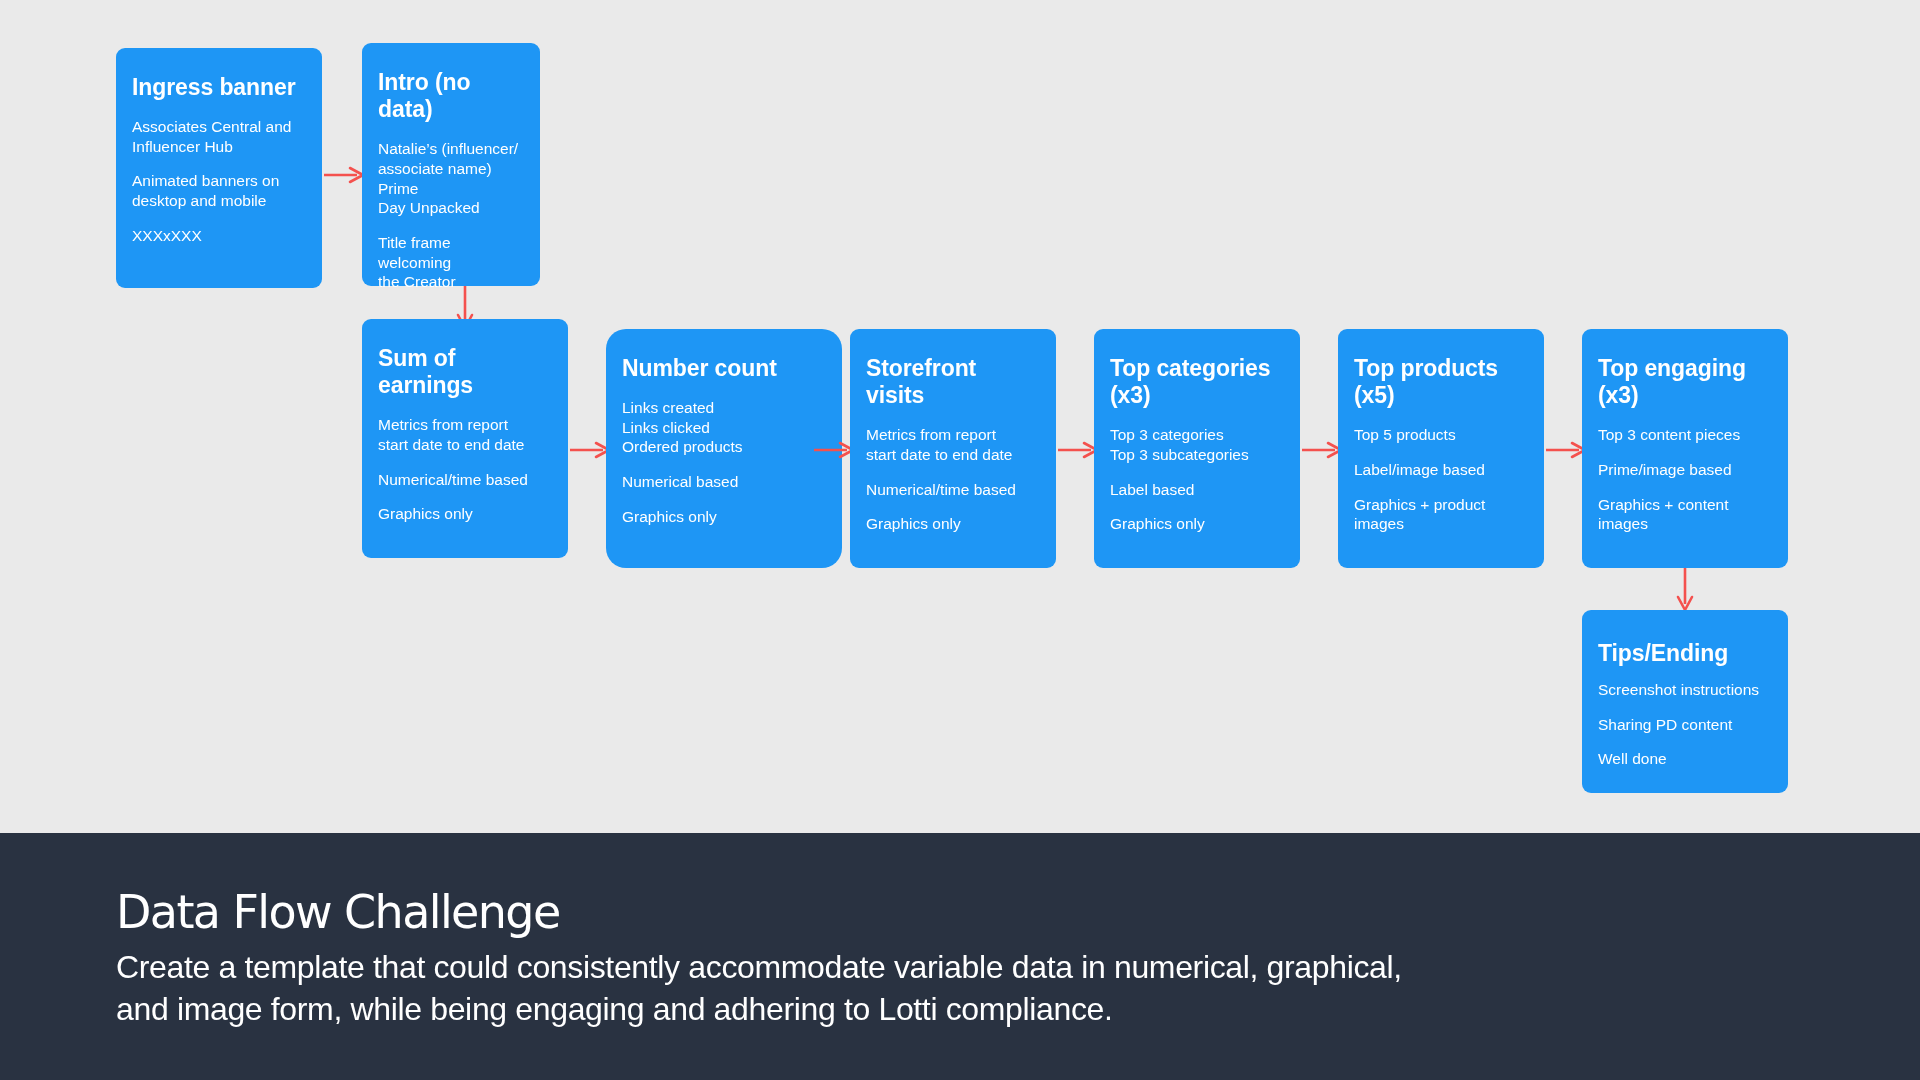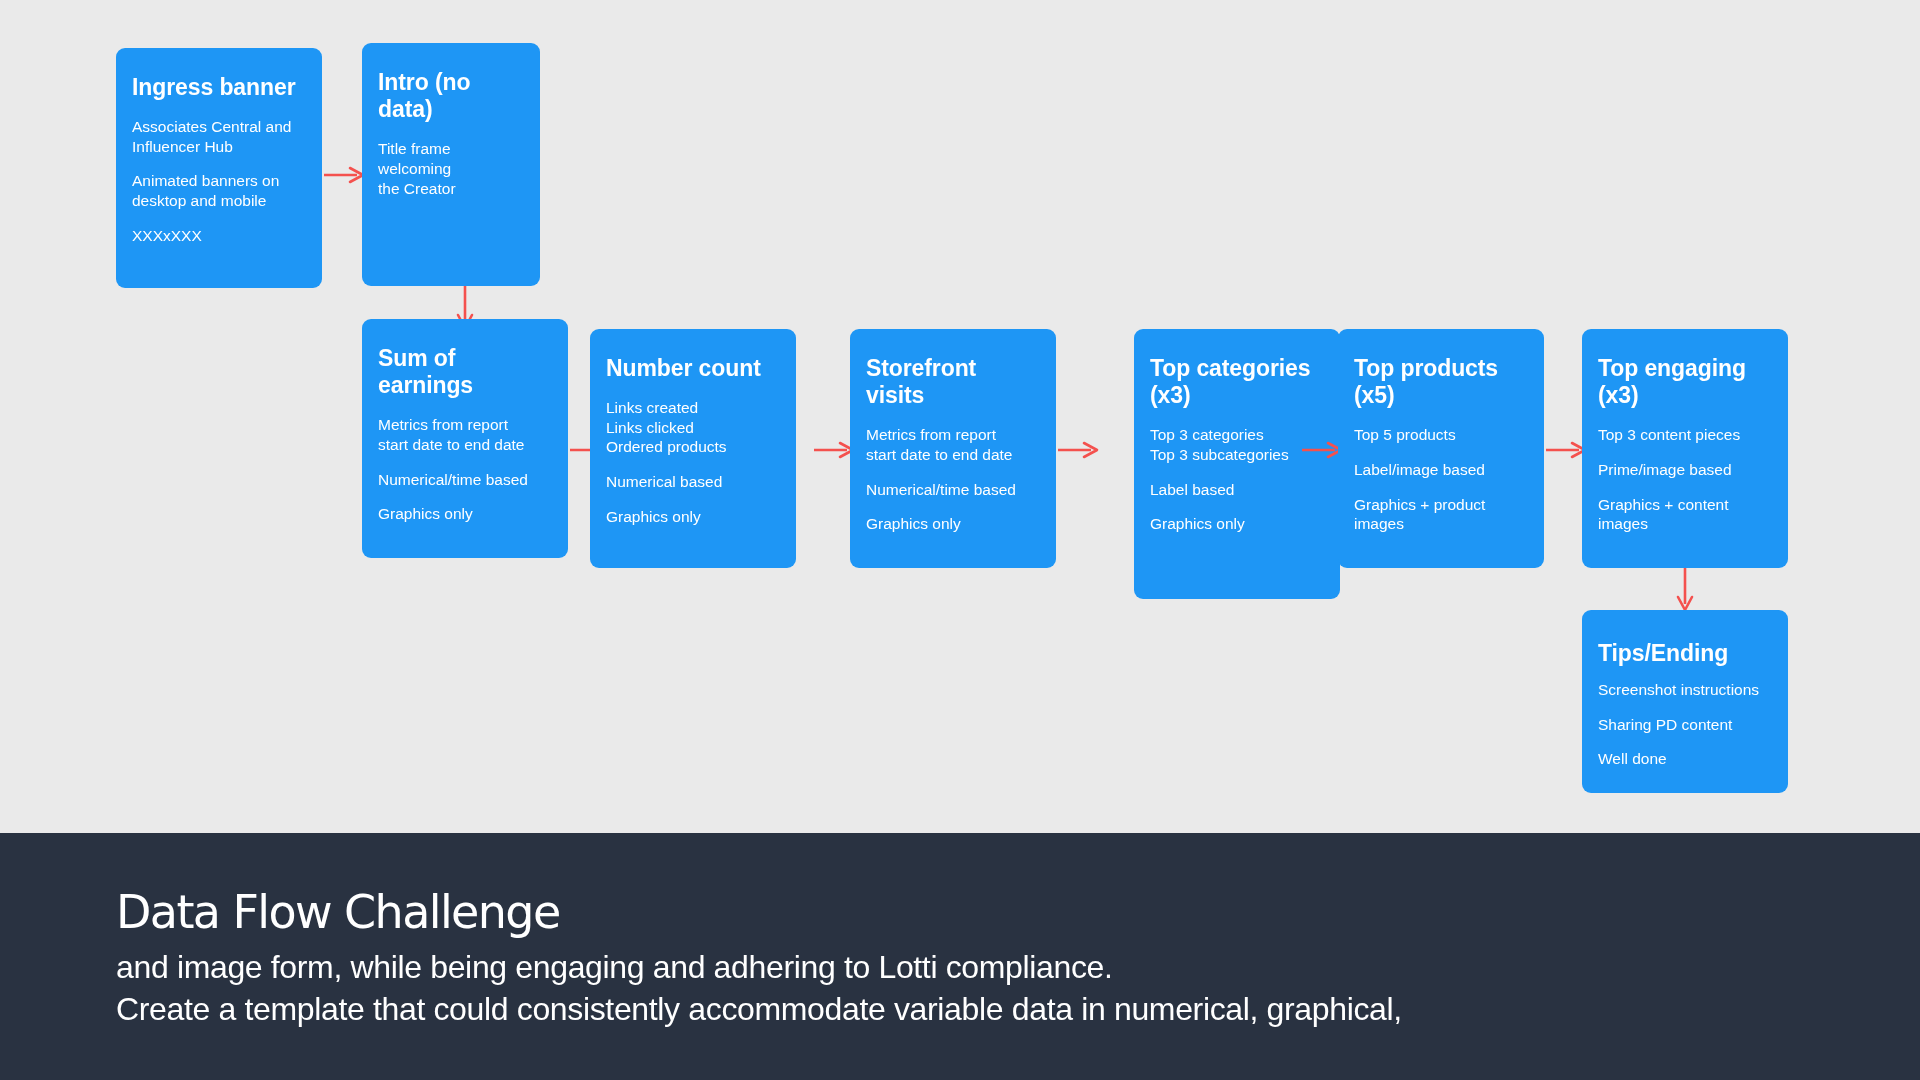--- a/index.html
+++ b/index.html
@@ -119,20 +119,25 @@
     <svg width="42" height="20" viewBox="0 0 42 20">
       <line x1="0" y1="10" x2="33" y2="10" stroke="#F4514E" stroke-width="2.6"></line>
       <polyline points="26,3 39,10 26,17" fill="none" stroke="#F4514E" stroke-width="2.6" stroke-linecap="round" stroke-linejoin="round"></polyline>
     </svg>
   </div>
 
   <div class="node" id="node-intro" style="left:362px; top:43px; width:178px; height:243px;">
     <div class="node-title">Intro (no data)</div>
     <div class="node-lines">
       <div class="node-para">
+        <span class="sub">Natalie’s (influencer/</span>
+        <span class="sub">associate name) Prime</span>
+        <span class="sub">Day Unpacked</span>
+      </div>
+      <div class="node-para">
         <span class="sub">Title frame welcoming</span>
         <span class="sub">the Creator</span>
       </div>
     </div>
   </div>
 
   <div class="arrow-v" style="left:453px; top:286px; width:24px; height:44px;">
     <svg width="24" height="44" viewBox="0 0 24 44">
       <line x1="12" y1="0" x2="12" y2="36" stroke="#F4514E" stroke-width="2.6"></line>
       <polyline points="5,29 12,42 19,29" fill="none" stroke="#F4514E" stroke-width="2.6" stroke-linecap="round" stroke-linejoin="round"></polyline>
@@ -154,21 +159,21 @@
     </div>
   </div>
 
   <div class="arrow-h" style="left:570px; top:440px; width:42px; height:20px;">
     <svg width="42" height="20" viewBox="0 0 42 20">
       <line x1="0" y1="10" x2="33" y2="10" stroke="#F4514E" stroke-width="2.6"></line>
       <polyline points="26,3 39,10 26,17" fill="none" stroke="#F4514E" stroke-width="2.6" stroke-linecap="round" stroke-linejoin="round"></polyline>
     </svg>
   </div>
 
-  <div class="node" id="node-count" style="left:590px; top:329px; width:206px; height:239px;">
+  <div class="node" id="node-count" style="left:606px; top:329px; width:236px; height:239px;border-radius:20px;">
     <div class="node-title">Number count</div>
     <div class="node-lines">
       <div class="node-para">
         <span class="sub">Links created</span>
         <span class="sub">Links clicked</span>
         <span class="sub">Ordered products</span>
       </div>
       <div class="node-para">Numerical based</div>
       <div class="node-para">Graphics only</div>
     </div>
@@ -196,21 +201,21 @@
     </div>
   </div>
 
   <div class="arrow-h" style="left:1058px; top:440px; width:42px; height:20px;">
     <svg width="42" height="20" viewBox="0 0 42 20">
       <line x1="0" y1="10" x2="33" y2="10" stroke="#F4514E" stroke-width="2.6"></line>
       <polyline points="26,3 39,10 26,17" fill="none" stroke="#F4514E" stroke-width="2.6" stroke-linecap="round" stroke-linejoin="round"></polyline>
     </svg>
   </div>
 
-  <div class="node" id="node-categories" style="left:1094px; top:329px; width:206px; height:270px;margin-left:40px;">
+  <div class="node" id="node-categories" style="left:1094px; top:329px; width:206px; height:239px;">
     <div class="node-title">
       <span class="sub">Top categories</span>
       <span class="sub">(x3)</span>
     </div>
     <div class="node-lines">
       <div class="node-para">
         <span class="sub">Top 3 categories</span>
         <span class="sub">Top 3 subcategories</span>
       </div>
       <div class="node-para">Label based</div>
@@ -276,16 +281,16 @@
       <div class="node-para">Sharing PD content</div>
       <div class="node-para">Well done</div>
     </div>
   </div>
 
 </div>
 
 <div id="footer-band">
   <div id="footer-title">Data Flow Challenge</div>
   <div id="footer-body">
+    <div>Create a template that could consistently accommodate variable data in numerical, graphical,</div>
     <div>and image form, while being engaging and adhering to Lotti compliance.</div>
-    <div>Create a template that could consistently accommodate variable data in numerical, graphical,</div>
   </div>
 </div>
 
 </body></html>

